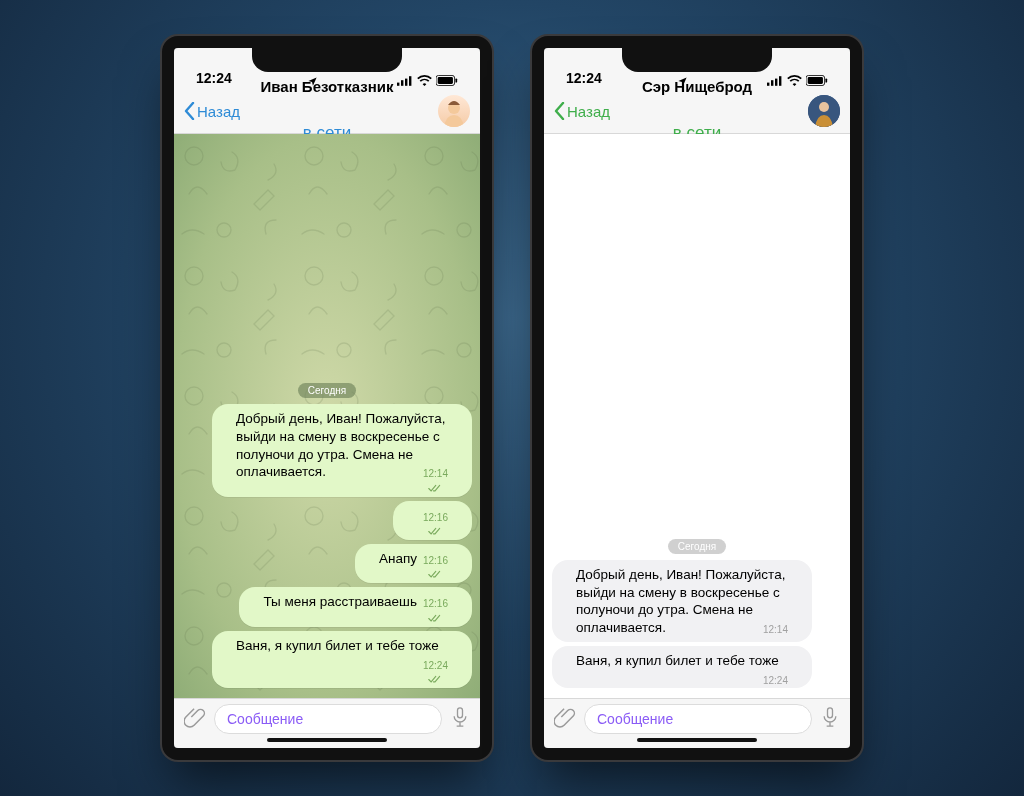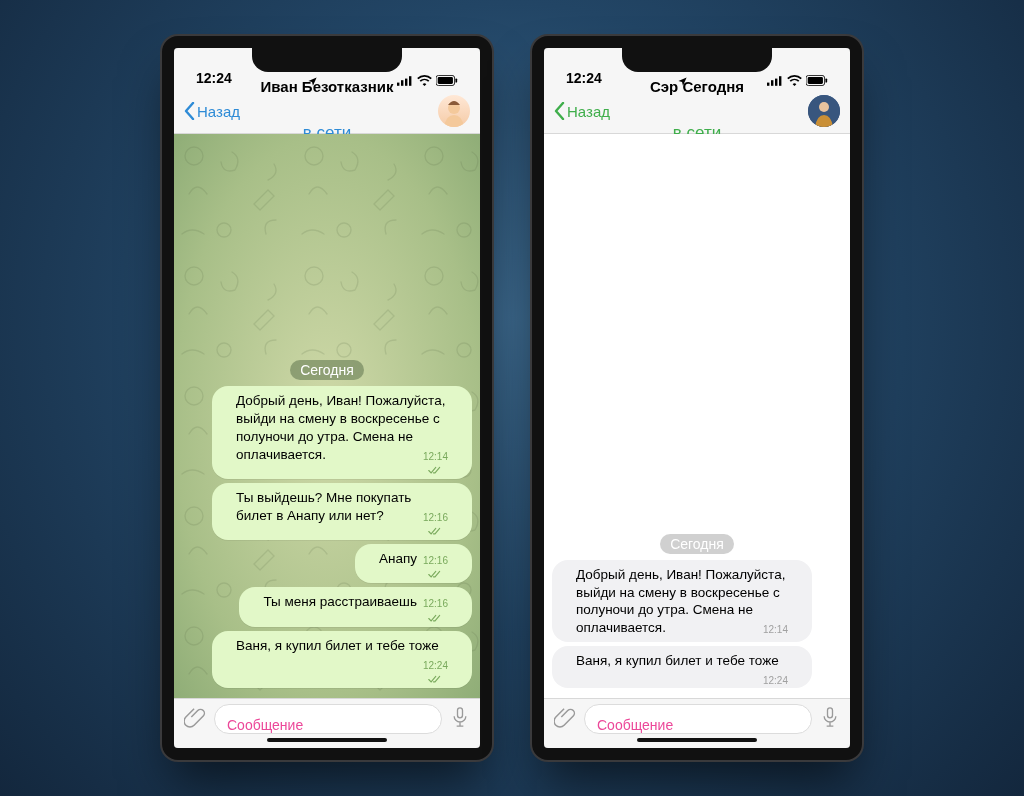--- a/index.html
+++ b/index.html
@@ -100,21 +100,21 @@
     padding: 8px 8px 6px;
   }
   .phone-a .chat-body {
     background:
       radial-gradient(ellipse at center, #cfd9a8 0%, #a8bf88 70%, #8fad77 100%);
   }
   .phone-b .chat-body { background: #ffffff; }
 
   .date-badge {
     align-self: center;
-    font-size: 14px; color: #fff;
+    font-size: 10px; color: #fff;
     padding: 2px 10px;
     margin-bottom: 6px;
     border-radius: 12px;
   }
   .phone-a .date-badge { background: rgba(110,130,90,.65); }
   .phone-b .date-badge { background: rgba(170,170,170,.55); }
 
   .msg {
     max-width: 260px;
     align-self: flex-end;
@@ -156,22 +156,22 @@
     gap: 8px;
   }
   .input-bar .field {
     flex: 1;
     height: 30px;
     background: #fff;
     border: 1px solid #dcdcdc;
     border-radius: 16px;
     padding: 0 12px;
     font-size: 14px;
-    color: #ec4899;
-    display: flex; align-items: flex-end;
+    color: #8b5cf6;
+    display: flex; align-items: center;
   }
   .input-bar svg { stroke: #9a9a9a; fill: none; }
 
 </style>
 </head>
 <body>
 
 <svg width="0" height="0" style="position:absolute">
   <defs>
     <pattern id="doodles" width="120" height="120" patternUnits="userSpaceOnUse">
@@ -253,21 +253,20 @@
       <div class="msg out">
         <span>Добрый день, Иван! Пожалуйста, выйди на смену в воскресенье с полуночи до утра. Смена не оплачивается.</span>
         <span class="meta">
             <span>12:14</span>
             <span class="checks"><svg viewBox="0 0 18 10">
                 <path d="M1 5 l3 3 l6 -7 M7 8 l2 0 l6 -7" fill="none" stroke="#79a95c" stroke-width="1.4" stroke-linecap="round"></path>
               </svg></span>
           </span>
       </div>
       <div class="msg out">
-        <span>Ты выйдешь? Мне покупать билет в Анапу или нет?</span>
         <span class="meta">
             <span>12:16</span>
             <span class="checks"><svg viewBox="0 0 18 10">
                 <path d="M1 5 l3 3 l6 -7 M7 8 l2 0 l6 -7" fill="none" stroke="#79a95c" stroke-width="1.4" stroke-linecap="round"></path>
               </svg></span>
           </span>
       </div>
       <div class="msg out">
         <span>Анапу</span>
         <span class="meta">
@@ -353,21 +352,21 @@
   </div>
 
   <div class="chat-header">
     <div class="back">
       <svg width="11" height="18" viewBox="0 0 11 18">
           <path d="M9 1 L2 9 L9 17" fill="none" stroke="currentColor" stroke-width="2.4" stroke-linecap="round" stroke-linejoin="round"></path>
         </svg>
       <span>Назад</span>
     </div>
     <div class="title-block">
-      <span class="name">Сэр Сегодня</span>
+      <span class="name">Сэр Нищеброд</span>
       <span class="status-text">в сети</span>
     </div>
     <div class="avatar b">
       <svg viewBox="0 0 32 32" width="32" height="32">
           <rect width="32" height="32" fill="#38567e"></rect>
           <circle cx="16" cy="12" r="5" fill="#e8c39e"></circle>
           <path d="M7 32 q2 -12 9 -12 t9 12" fill="#c98f36"></path>
         </svg>
     </div>
   </div>

